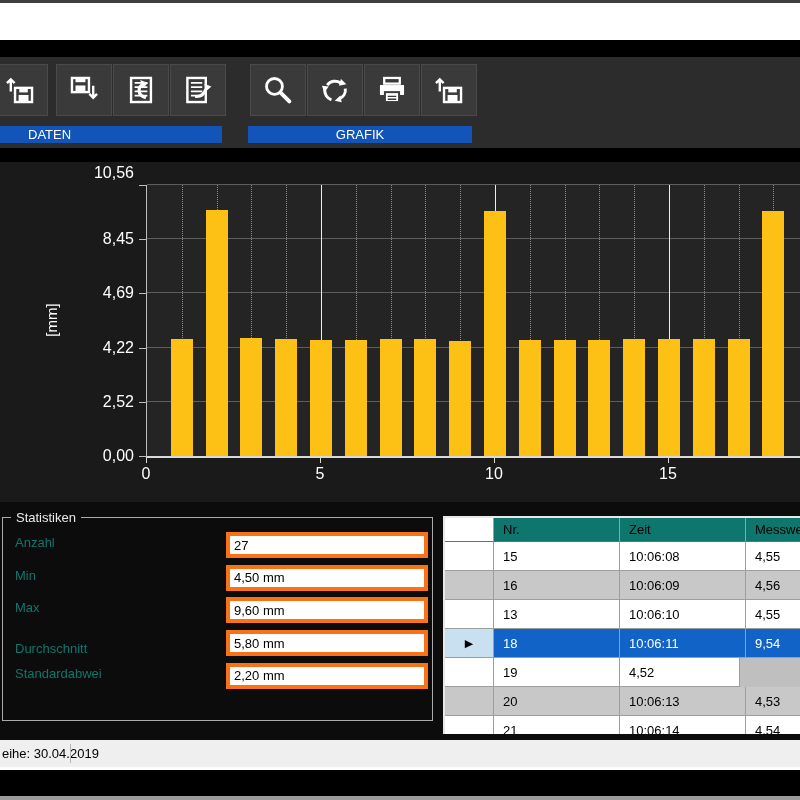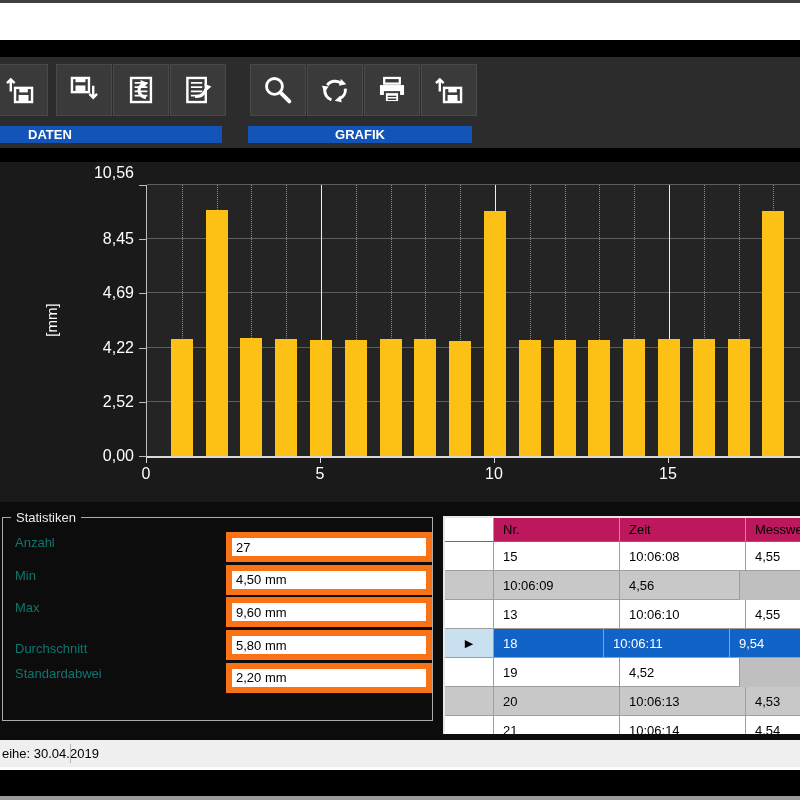--- a/index.html
+++ b/index.html
@@ -11,21 +11,21 @@
   .top-strip{left:0;top:0;width:800px;height:3px;background:#3f3f3f;}
   .menubar{left:0;top:3px;width:800px;height:37px;background:#ffffff;}
   .band1{left:0;top:40px;width:800px;height:17px;background:#000;}
 
   
   .toolbar{left:0;top:57px;width:800px;height:91px;background:#2c2c2c;}
   .tbtn{position:absolute;top:7px;width:54px;height:50px;background:#3a3a3a;
         border:1px solid #4a4a4a;display:flex;align-items:center;justify-content:center;}
   .tbtn svg{display:block;}
   .grp-label{position:absolute;top:69px;height:17px;background:#1254b8;color:#fff;
-        font-size:13px;font-weight:bold;display:flex;align-items:center;}
+        font-size:13px;font-weight:normal;display:flex;align-items:center;}
   .grp-daten{left:0;width:222px;padding-left:28px;box-sizing:border-box;}
   .grp-grafik{left:248px;width:224px;justify-content:center;}
   .band2{left:0;top:148px;width:800px;height:14px;background:#000;}
 
   
   .chart-section{left:0;top:162px;width:800px;height:340px;background:#1a1a1a;}
   #plot{position:absolute;left:146px;top:23px;width:654px;height:271px;background:#242424;
         border-left:1px solid #bdbdbd;border-bottom:2px solid #d9d9d9;}
   .hgrid{position:absolute;left:0;width:100%;height:0;border-top:1px solid #5e5e5e;}
   .vgrid{position:absolute;top:0;bottom:0;width:0;border-left:1px dotted #8a8a8a;}
@@ -41,30 +41,30 @@
         color:#fff;font-size:15px;text-align:center;transform:rotate(-90deg);}
 
   
   .bottom-section{left:0;top:502px;width:800px;height:238px;background:#0c0c0c;}
   .groupbox{position:absolute;left:2px;top:15px;width:429px;height:202px;
         border:1px solid #ababab;}
   .groupbox-title{position:absolute;left:8px;top:-8px;padding:0 5px;background:#0c0c0c;
         color:#eaeaea;font-size:13px;}
   .stat-label{position:absolute;left:12px;height:22px;line-height:22px;color:#0f766e;font-size:13px;}
   .stat-input{position:absolute;left:223px;width:186px;height:18px;background:#fff;
-        border:6px solid #f97316;color:#000;font-size:13px;padding:0 4px;
+        border:4px solid #f97316;color:#000;font-size:13px;padding:0 4px;
         font-family:"Liberation Sans",sans-serif;}
 
   
   .grid-table{position:absolute;left:443px;top:14px;width:357px;height:216px;background:#bfbfbf;
         border-left:2px solid #e8e8e8;border-top:2px solid #e8e8e8;overflow:hidden;}
   .trow{position:absolute;left:0;display:flex;}
   .tcell{box-sizing:border-box;border-right:1px solid #9e9e9e;border-bottom:1px solid #9e9e9e;
         font-size:13px;color:#000;display:flex;align-items:center;padding-left:9px;overflow:hidden;}
-  .tcell.hdr{background:#be185d;border-bottom:1px solid #6e6e6e;}
+  .tcell.hdr{background:#0f766e;border-bottom:1px solid #6e6e6e;}
   .tcell.rowhdr{padding-left:0;justify-content:center;background:#fff;}
   .row-white .tcell{background:#fff;}
   .row-gray .tcell{background:#c8c8c8;}
   .row-selected .tcell{background:#1263c8;color:#fff;}
   .row-selected .tcell.rowhdr{background:#c9e0f1;color:#000;}
 
   
   .statusbar1{left:0;top:740px;width:800px;height:27px;background:#efefef;}
   .status-divider{left:0;top:767px;width:800px;height:3px;background:#fdfdfd;}
   .statusbar2{left:0;top:770px;width:800px;height:26px;background:#efefef;}
@@ -276,32 +276,33 @@
           <div class="tcell hdr" style="width: 120px; height: 24px;">Messwe</div>
         </div>
         <div class="trow row-white" style="top: 24px;">
           <div class="tcell rowhdr" style="width: 49px; height: 29px;"></div>
           <div class="tcell" style="width: 126px; height: 29px;">15</div>
           <div class="tcell" style="width: 126px; height: 29px;">10:06:08</div>
           <div class="tcell" style="width: 120px; height: 29px;">4,55</div>
         </div>
         <div class="trow row-gray" style="top: 53px;">
           <div class="tcell rowhdr" style="width: 49px; height: 29px;"></div>
+          <div class="tcell" style="width: 126px; height: 29px;">16</div>
           <div class="tcell" style="width: 126px; height: 29px;">10:06:09</div>
           <div class="tcell" style="width: 120px; height: 29px;">4,56</div>
         </div>
         <div class="trow row-white" style="top: 82px;">
           <div class="tcell rowhdr" style="width: 49px; height: 29px;"></div>
           <div class="tcell" style="width: 126px; height: 29px;">13</div>
           <div class="tcell" style="width: 126px; height: 29px;">10:06:10</div>
           <div class="tcell" style="width: 120px; height: 29px;">4,55</div>
         </div>
         <div class="trow row-selected" style="top: 111px;">
           <div class="tcell rowhdr" style="width: 49px; height: 29px; font-size: 11px;">▶</div>
-          <div class="tcell" style="width: 110px; height: 29px;">18</div>
+          <div class="tcell" style="width: 126px; height: 29px;">18</div>
           <div class="tcell" style="width: 126px; height: 29px;">10:06:11</div>
           <div class="tcell" style="width: 120px; height: 29px;">9,54</div>
         </div>
         <div class="trow row-white" style="top: 140px;">
           <div class="tcell rowhdr" style="width: 49px; height: 29px;"></div>
           <div class="tcell" style="width: 126px; height: 29px;">19</div>
           <div class="tcell" style="width: 120px; height: 29px;">4,52</div>
         </div>
         <div class="trow row-gray" style="top: 169px;">
           <div class="tcell rowhdr" style="width: 49px; height: 29px;"></div>

